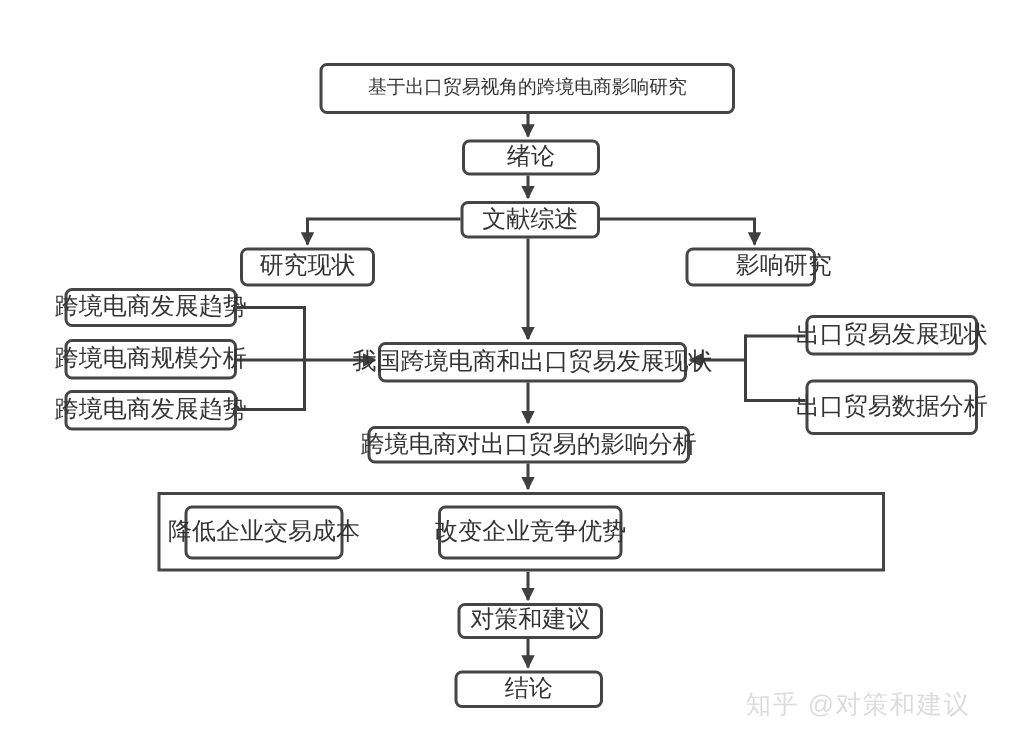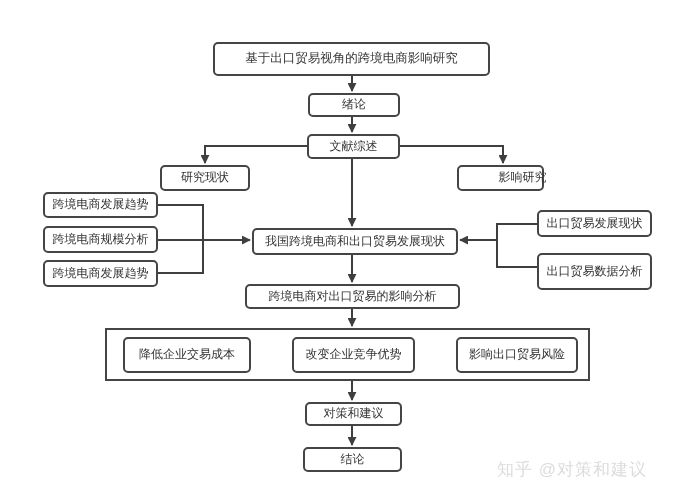--- a/index.html
+++ b/index.html
@@ -16,21 +16,21 @@
     left: 0; top: 0;
     width: 678px; height: 500px;
   }
   .node {
     position: absolute;
     box-sizing: border-box;
     border: 2px solid #454545;
     border-radius: 5px;
     background: #ffffff;
     color: #333333;
-    font-size: 12px;
+    font-size: 16px;
     display: flex;
     align-items: center;
     justify-content: center;
     text-align: center;
     line-height: 1.1;
     white-space: nowrap;
     z-index: 2;
   }
   .node.title { font-size: 12.5px; }
   .group-frame {
@@ -118,25 +118,24 @@
   <div class="node" style="left:252px; top:228px; width:206px; height:27px;">我国跨境电商和出口贸易发展现状</div>
 
   <div class="node" style="left:537px; top:210px; width:115px; height:27px;">出口贸易发展现状</div>
 
   <div class="node" style="left:537px; top:253px; width:115px; height:37px;">出口贸易数据分析</div>
 
   <div class="node" style="left:245px; top:284px; width:215px; height:25px;">跨境电商对出口贸易的影响分析</div>
 
   <div class="group-frame" style="left:105px; top:328px; width:485px; height:53px;"></div>
 
-  <div class="node" style="left:123px; top:337px; width:128px; height:36px;">降低企业交易成本</div>
+  <div class="node" style="left:123px; top:337px; width:106px; height:36px;">降低企业交易成本</div>
 
   <div class="node" style="left:292px; top:337px; width:123px; height:36px;">改变企业竞争优势</div>
 
-  <div class="node" style="left:456px; top:337px; width:122px; height:36px;">影响出口贸易风险</div>
 
   <div class="node" style="left:305px; top:402px; width:97px; height:24px;">对策和建议</div>
 
   <div class="node" style="left:303px; top:447px; width:99px; height:25px;">结论</div>
 
   <div class="watermark">知乎 @对策和建议</div>
 
 </div>
 
 </body></html>

